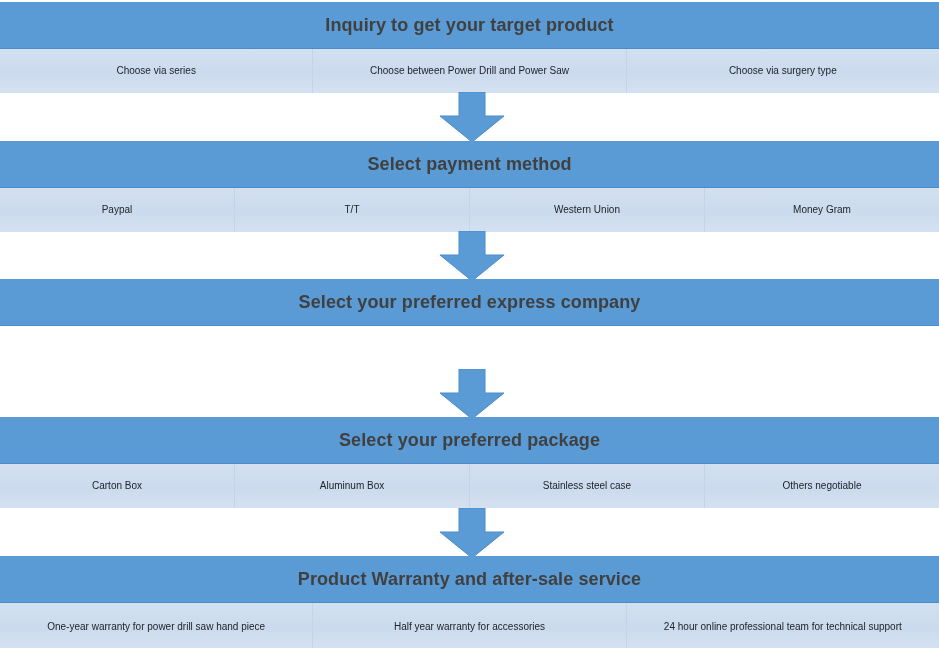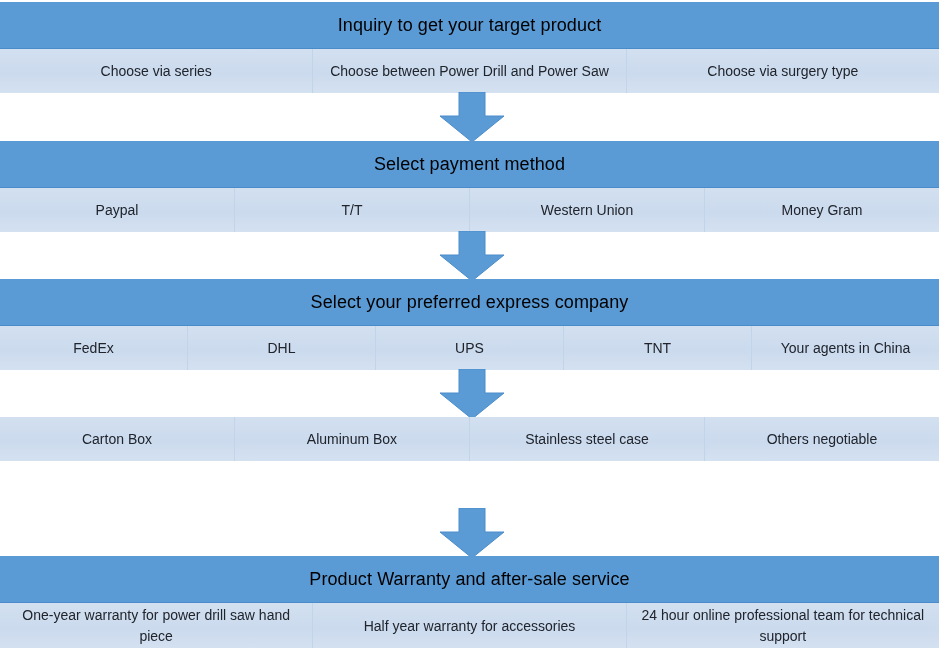--- a/index.html
+++ b/index.html
@@ -15,43 +15,44 @@
     width:939px;
     height:648px;
   }
   .stage{
     position:absolute;
     left:0;
     width:939px;
   }
   .stage-header{
     background:#5b9bd5;
-    color:#000000;
+    color:#404040;
     text-align:left;
     font-size:18px;
     letter-spacing:.1px;
     display:flex;
     align-items:center;
     justify-content:center;
     border-bottom:1px solid #4a8ccb;
+    font-weight:bold;
   }
   .stage-options{
     display:flex;
     background:#cdddee;
     width:100%;
     box-sizing:border-box;
   }
   .option{
     flex:1 1 0;
     display:flex;
     align-items:center;
     justify-content:center;
     text-align:center;
     color:#20242c;
-    font-size:14px;
+    font-size:10px;
     line-height:1.45;
     padding:2px 6px;
     box-sizing:border-box;
     border-right:1px solid #c2d4e9;
     background:linear-gradient(180deg,#d2e0f0 0%,#cbdaed 55%,#d4e1f1 100%);
   }
   .option:last-child{border-right:none;}
   .option.wrap{line-height:1.5;}
   .arrow{
     position:absolute;
@@ -97,36 +98,32 @@
   <div class="arrow" style="left:439px;top:231px;">
     <svg viewBox="0 0 66 51" xmlns="http://www.w3.org/2000/svg" aria-hidden="true">
       <polygon points="20,0 46,0 46,24 65,24 33,50 1,24 20,24" fill="#5b9bd5" stroke="#4a8ccb" stroke-width="1"></polygon>
     </svg>
   </div>
 
   <div class="stage" style="top:279px;">
     <div class="stage-header" style="height:46px;">
       <span>Select your preferred express company</span>
     </div>
-    <div class="stage-options" style="height:44px;">
-      <div class="option">FedEx</div>
-      <div class="option">DHL</div>
-      <div class="option">UPS</div>
-      <div class="option">TNT</div>
-      <div class="option">Your agents in China</div>
-    </div>
   </div>
 
   <div class="arrow" style="left:439px;top:369px;">
     <svg viewBox="0 0 66 51" xmlns="http://www.w3.org/2000/svg" aria-hidden="true">
       <polygon points="20,0 46,0 46,24 65,24 33,50 1,24 20,24" fill="#5b9bd5" stroke="#4a8ccb" stroke-width="1"></polygon>
     </svg>
   </div>
 
   <div class="stage" style="top:417px;">
+    <div class="stage-header" style="height:46px;">
+      <span>Select your preferred package</span>
+    </div>
     <div class="stage-options" style="height:44px;">
       <div class="option">Carton Box</div>
       <div class="option">Aluminum Box</div>
       <div class="option">Stainless steel case</div>
       <div class="option">Others negotiable</div>
     </div>
   </div>
 
   <div class="arrow" style="left:439px;top:508px;">
     <svg viewBox="0 0 66 51" xmlns="http://www.w3.org/2000/svg" aria-hidden="true">

